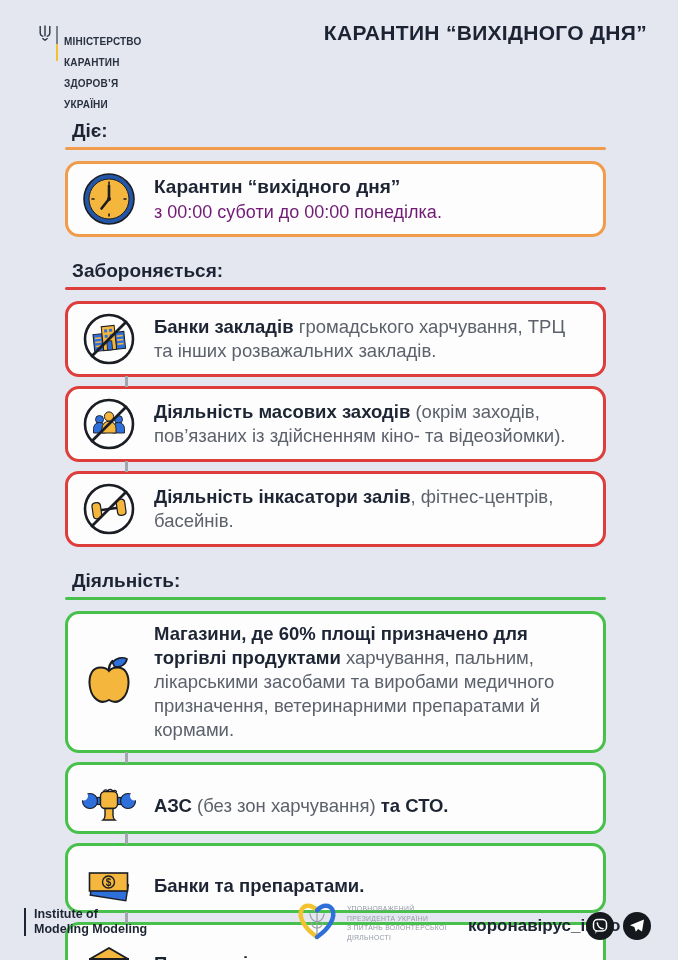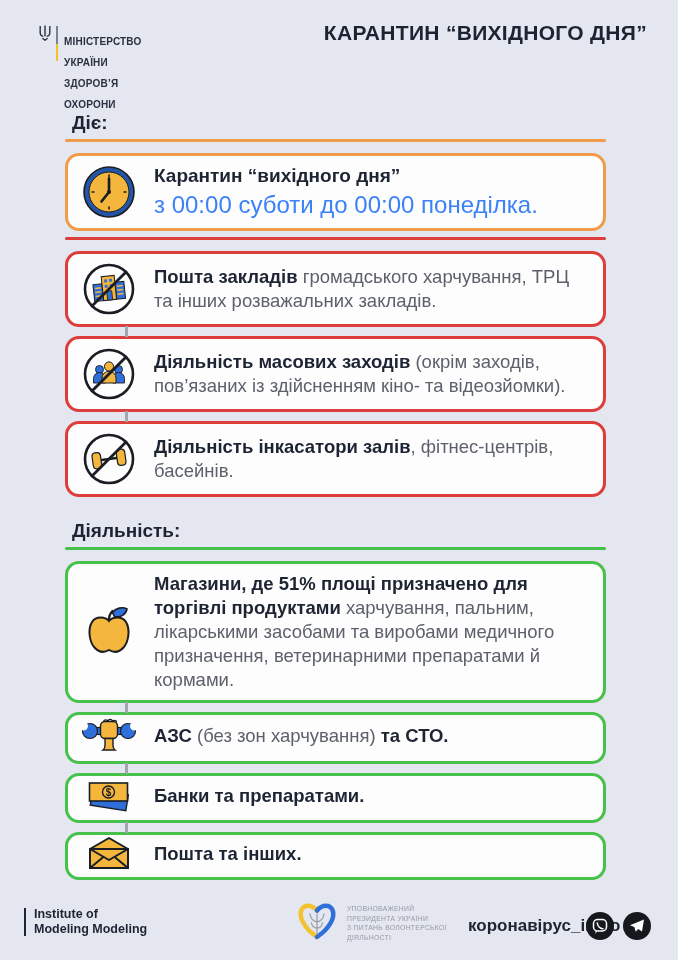--- a/index.html
+++ b/index.html
@@ -16,41 +16,41 @@
   .ministry { position:absolute; left:39px; top:25px; display:flex; align-items:flex-start; }
   .m-divider { width:2px; height:35px; margin:1px 6px 0 5px;
     background: linear-gradient(#7b828f 0 52%, #f2c230 52% 100%); }
   .m-lines span { display:block; font-size:10px; font-weight:bold; color:#2a3140;
     line-height:9px; letter-spacing:.2px;margin-top:12px; }
   .page-title { position:absolute; top:21px; right:31px; margin:0;
     font-size:21px; font-weight:bold; color:#1c2433; letter-spacing:.3px; }
 
   
   main { position:absolute; left:65px; top:104px; width:541px; }
-  .sec-head { margin:8px 0 0 7px; font-size:19px; font-weight:bold; color:#1c2433; line-height:21px; }
+  .sec-head { margin:16px 0 0 7px; font-size:19px; font-weight:bold; color:#1c2433; line-height:21px; }
   .rule { height:3px; border-radius:2px; margin-top:6px; }
   .rule.orange { background:#f09c4b; }
   .rule.red    { background:#dd3e3c; }
   .rule.green  { background:#47c14b; }
   .gap-top { margin-top:23px; }
 
   .card { background:#fdfdfd; border:3px solid #999; border-radius:14px;
     display:flex; align-items:center; padding:8px 18px 8px 12px; }
   .card.orange { border-color:#f09c4b; margin-top:11px; min-height:70px; }
   .card.red    { border-color:#dd3e3c; min-height:72px; }
   .card.green  { border-color:#47c14b; }
   .card.first  { margin-top:11px; }
   .card.big    { min-height:97px; }
-  .card.slim   { min-height:46px; padding-top:0; padding-bottom:4px;text-align:right; }
+  .card.slim   { min-height:46px; padding-top:20px; padding-bottom:4px;text-align:right; }
 
   .icon-box { flex:0 0 58px; display:flex; justify-content:center; align-items:center; margin-right:16px; }
   .card p { margin:0; font-size:18.5px; line-height:1.3; color:#5c616b; }
   .b { font-weight:bold; color:#1d2433; }
   .card-title { font-size:19px; font-weight:bold; color:#1d2433; line-height:1.25; }
-  .card-sub { font-size:24px; color:#3b82f6; line-height:1.25; margin-top:2px !important; }
+  .card-sub { font-size:18px; color:#701a75; line-height:1.25; margin-top:2px !important; }
 
   .connector { position:relative; height:9px; }
   .connector::after { content:""; position:absolute; left:60px; top:-1px; bottom:-1px;
     width:3px; background:#a2a6ad; }
 
   
   footer { position:absolute; left:0; top:880px; width:565px; height:80px; }
   .inst-bar { position:absolute; left:24px; top:28px; width:2px; height:28px; background:#1d2433; }
   .inst { position:absolute; left:34px; top:27px; font-size:12.5px; font-weight:bold;
     color:#1d2433; line-height:15px; }
@@ -72,23 +72,23 @@
   <header>
     <div class="ministry">
       <span>
         <svg width="12" height="16" viewBox="0 0 12 16">
           <path d="M1.2 1 v7 a3.6 3.6 0 0 0 3.1 3.4 M10.8 1 v7 a3.6 3.6 0 0 1 -3.1 3.4 M6 .5 v10.8 M3.4 13.2 l2.6 2 2.6 -2" stroke="#2a3140" stroke-width="1.4" fill="none"></path>
         </svg>
       </span>
       <span class="m-divider"></span>
       <span class="m-lines">
         <span>МІНІСТЕРСТВО</span>
+        <span>КАРАНТИН</span>
+        <span>ЗДОРОВ’Я</span>
         <span>УКРАЇНИ</span>
-        <span>ЗДОРОВ’Я</span>
-        <span>ОХОРОНИ</span>
       </span>
     </div>
     <h1 class="page-title">КАРАНТИН “ВИХІДНОГО ДНЯ”</h1>
   </header>
 
   <main>
 
     <h2 class="sec-head">Діє:</h2>
     <div class="rule orange"></div>
 
@@ -101,20 +101,21 @@
           <path d="M27 27 V13.5 M27 27 L19.5 36.5" stroke="#1a1d23" stroke-width="2.6" stroke-linecap="round"></path>
           <circle cx="27" cy="27" r="2" fill="#1a1d23"></circle>
         </svg>
       </span>
       <p>
         <span class="card-title" style="display:block">Карантин “вихідного дня”</span>
         <span class="card-sub" style="display:block">з 00:00 суботи до 00:00 понеділка.</span>
       </p>
     </div>
 
+    <h2 class="sec-head gap-top">Забороняється:</h2>
     <div class="rule red"></div>
 
     <div class="card red first">
       <span class="icon-box">
         <svg width="54" height="54" viewBox="0 0 54 54">
           <circle cx="27" cy="27" r="24" fill="#fdfdfd" stroke="#1a1d23" stroke-width="2.6"></circle>
           <g transform="rotate(-6 27 27)">
             <rect x="11.5" y="21" width="9" height="17" fill="#2f6fd9" stroke="#1a1d23" stroke-width="1"></rect>
             <rect x="33.5" y="21" width="9" height="17" fill="#2f6fd9" stroke="#1a1d23" stroke-width="1"></rect>
             <path d="M13 25h6 M13 29h6 M35 25h6 M35 29h6 M13 33h6 M35 33h6" stroke="#f5b63e" stroke-width="1.6"></path>
@@ -122,21 +123,21 @@
             <rect x="23" y="17" width="3" height="3" fill="#2f6fd9"></rect>
               <rect x="28" y="17" width="3" height="3" fill="#2f6fd9"></rect>
             <rect x="23" y="22.5" width="3" height="3" fill="#2f6fd9"></rect>
               <rect x="28" y="22.5" width="3" height="3" fill="#2f6fd9"></rect>
             <rect x="24.5" y="29" width="5" height="9" fill="#2f6fd9" stroke="#1a1d23" stroke-width=".8"></rect>
           </g>
           <path d="M10 44 L44 10" stroke="#1a1d23" stroke-width="2.8" stroke-linecap="round"></path>
         </svg>
       </span>
       <p>
-        <span class="b">Пошта закладів</span><span> громадського харчування, ТРЦ та інших розважальних закладів.</span>
+        <span class="b">Банки закладів</span><span> громадського харчування, ТРЦ та інших розважальних закладів.</span>
       </p>
     </div>
 
     <div class="connector"></div>
 
     <div class="card red">
       <span class="icon-box">
         <svg width="54" height="54" viewBox="0 0 54 54">
           <circle cx="27" cy="27" r="24" fill="#fdfdfd" stroke="#1a1d23" stroke-width="2.6"></circle>
           <circle cx="17.5" cy="22.5" r="4" fill="#2f6fd9" stroke="#1a1d23" stroke-width=".9"></circle>
@@ -177,21 +178,21 @@
 
     <div class="card green first big">
       <span class="icon-box">
         <svg width="54" height="54" viewBox="0 0 54 54">
           <path d="M27 16 c-3.5-4.5-13-5.5-17 1 c-4.5 7.5-2.5 20 2.5 25.5 c4 4.5 9.5 5.5 14.5 2.5 c5 3 10.5 2 14.5-2.5 c5-5.5 7-18 2.5-25.5 c-4-6.5-13.5-5.5-17-1 z" fill="#f5b63e" stroke="#1a1d23" stroke-width="2"></path>
           <path d="M27 15 c0-4.5 1-6.5 3.5-9" fill="none" stroke="#1a1d23" stroke-width="2.4" stroke-linecap="round"></path>
           <path d="M30.5 7.5 c3-4.5 10-6 14.5-3.5 c-1 5.5-6.5 9-12.5 7.5 z" fill="#2f6fd9" stroke="#1a1d23" stroke-width="1.6"></path>
         </svg>
       </span>
       <p>
-        <span class="b">Магазини, де 51% площі призначено для торгівлі продуктами</span><span> харчування, пальним, лікарськими засобами та виробами медичного призначення, ветеринарними препаратами й кормами.</span>
+        <span class="b">Магазини, де 60% площі призначено для торгівлі продуктами</span><span> харчування, пальним, лікарськими засобами та виробами медичного призначення, ветеринарними препаратами й кормами.</span>
       </p>
     </div>
 
     <div class="connector"></div>
 
     <div class="card green slim">
       <span class="icon-box">
         <svg width="56" height="42" viewBox="0 0 56 42">
           <rect x="9" y="12.5" width="38" height="7" fill="#2f6fd9" stroke="#1a1d23" stroke-width="1.2"></rect>
           <circle cx="9" cy="16" r="7.5" fill="#2f6fd9" stroke="#1a1d23" stroke-width="1.2"></circle>

